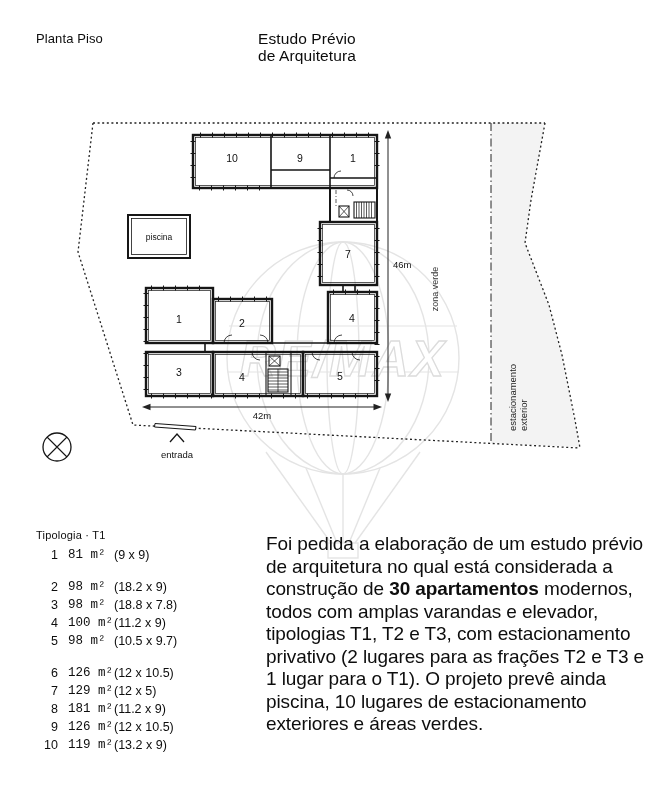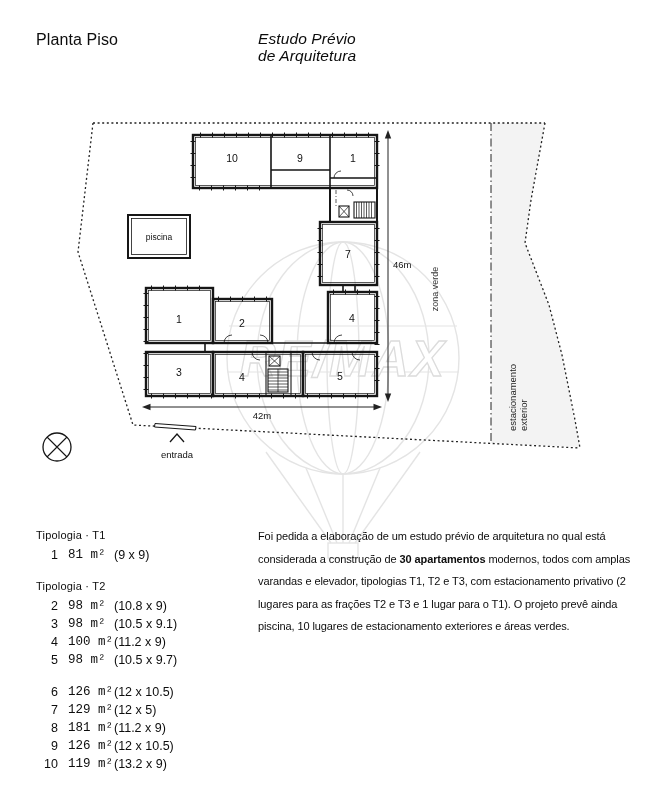--- a/index.html
+++ b/index.html
@@ -3,30 +3,30 @@
 <meta charset="utf-8">
 <style>
   html,body{margin:0;padding:0;}
   body{
     width:663px;height:800px;position:relative;background:#ffffff;overflow:hidden;
     font-family:"Liberation Sans","DejaVu Sans",sans-serif;color:#0d0d0d;
     -webkit-font-smoothing:antialiased;
   }
   .plan-svg{position:absolute;left:0;top:0;width:663px;height:800px;z-index:1;}
   .plan-svg text{font-family:"Liberation Sans","DejaVu Sans",sans-serif;}
-  .doc-label{position:absolute;left:36px;top:31px;font-size:16px;letter-spacing:.1px;z-index:2;}
-  .doc-title{position:absolute;left:258px;top:30px;font-size:15.5px;line-height:17px;letter-spacing:.1px;color:#0b0b0b;z-index:2;font-style:italic;}
+  .doc-label{position:absolute;left:36px;top:31px;font-size:13px;letter-spacing:.1px;z-index:2;}
+  .doc-title{position:absolute;left:258px;top:30px;font-size:15.5px;line-height:17px;letter-spacing:.1px;color:#0b0b0b;z-index:2;}
   .typologies{position:absolute;left:36px;top:519px;z-index:2;}
   .typ-group{margin:0 0 14px 0;}
   .typ-group h3{font-size:11px;font-weight:normal;line-height:16px;margin:8px 0 3px 0;letter-spacing:.2px;}
   .trow{display:flex;font-size:12.5px;line-height:18px;}
   .tnum{width:22px;text-align:right;margin-right:10px;}
   .tarea{width:46px;font-family:Liberation Mono, monospace;}
   .tdims{}
-  .description{position:absolute;left:258px;top:514px;width:384px;font-size:11px;line-height:22.5px;letter-spacing:-.1px;z-index:2;}
+  .description{position:absolute;left:266px;top:514px;width:384px;font-size:19px;line-height:22.5px;letter-spacing:-.1px;z-index:2;}
   .description strong{font-weight:bold;}
 </style>
 </head>
 <body>
 
 <div class="doc-label">Planta Piso</div>
 
 <div class="doc-title">
   <div>Estudo Prévio</div>
   <div>de Arquitetura</div>
@@ -173,30 +173,29 @@
   <section class="typ-group">
     <h3>Tipologia · T1</h3>
     <div class="trow">
       <span class="tnum">1</span>
       <span class="tarea">81 m²</span>
       <span class="tdims">(9 x 9)</span>
     </div>
   </section>
 
   <section class="typ-group">
-    <h3>Tipologia · T2</h3>
     <div class="trow">
       <span class="tnum">2</span>
       <span class="tarea">98 m²</span>
-      <span class="tdims">(10.8 x 9)</span>
+      <span class="tdims">(18.2 x 9)</span>
     </div>
     <div class="trow">
       <span class="tnum">3</span>
       <span class="tarea">98 m²</span>
-      <span class="tdims">(10.5 x 9.1)</span>
+      <span class="tdims">(18.8 x 7.8)</span>
     </div>
     <div class="trow">
       <span class="tnum">4</span>
       <span class="tarea">100 m²</span>
       <span class="tdims">(11.2 x 9)</span>
     </div>
     <div class="trow">
       <span class="tnum">5</span>
       <span class="tarea">98 m²</span>
       <span class="tdims">(10.5 x 9.7)</span>

